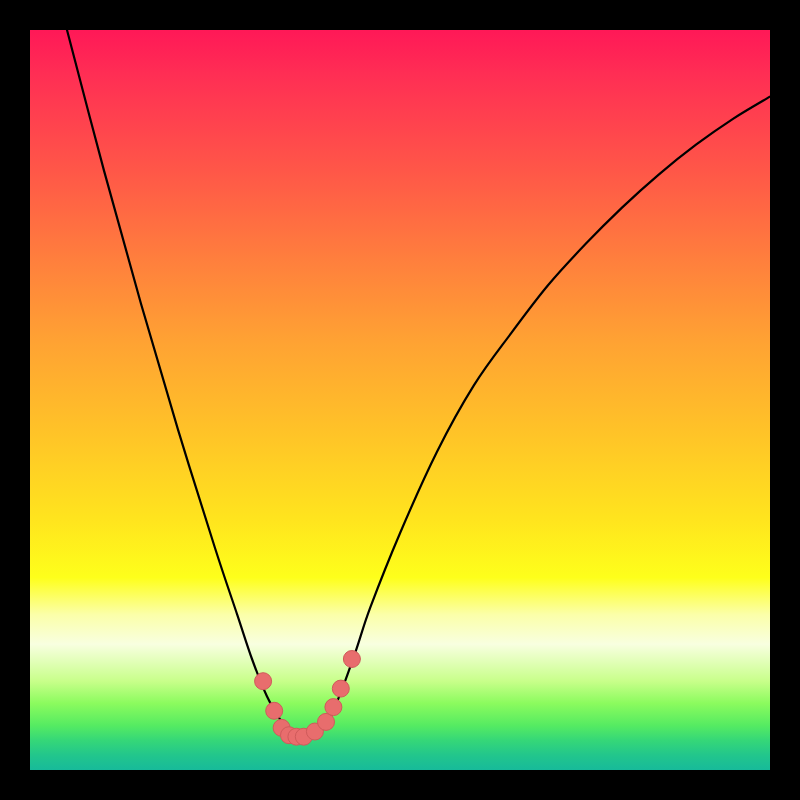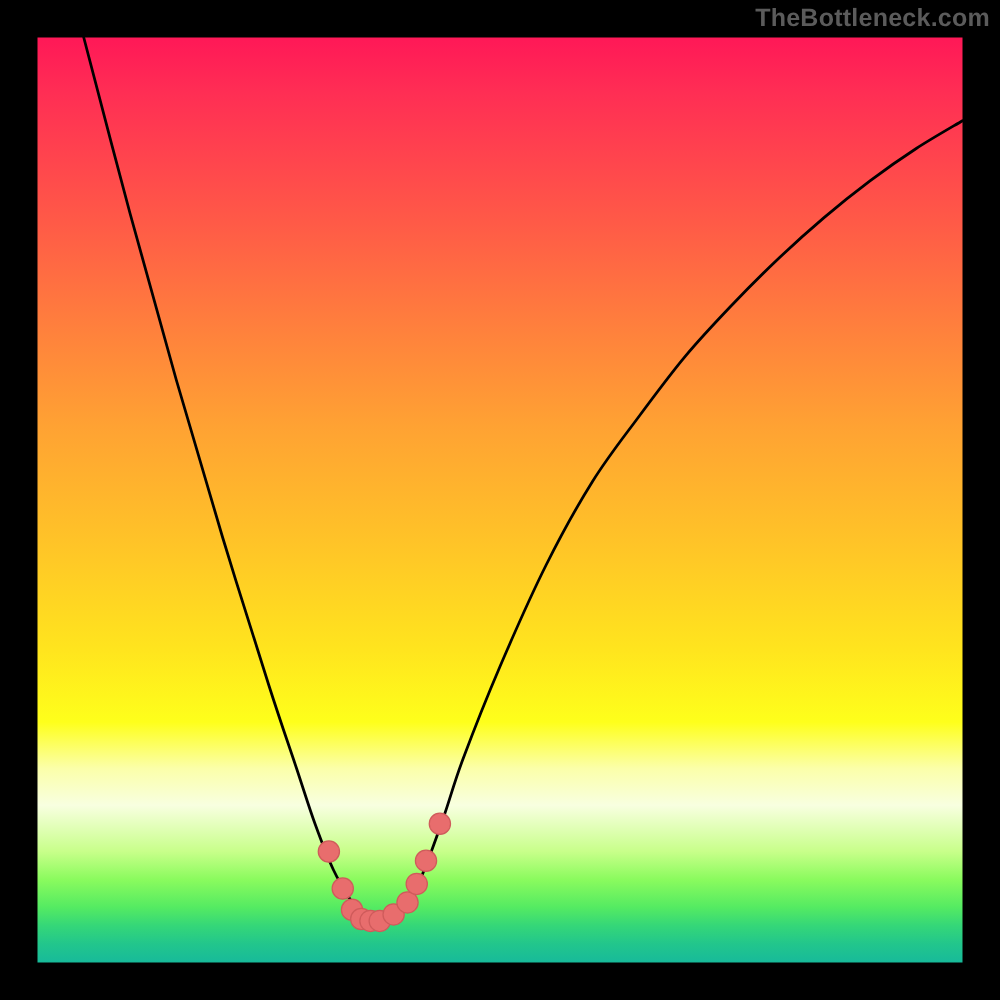--- a/index.html
+++ b/index.html
@@ -62,21 +62,20 @@
     top: 0;
     width: 740px;
     height: 740px;
     overflow: visible;
   }
 </style>
 </head>
 <body>
 
 <div class="frame">
-  <div class="watermark">TheBottleneck.com</div>
 
   <div class="plot-area">
     <svg class="curve" viewBox="0 0 740 740" preserveAspectRatio="none">
       <path id="curve-path" fill="none" stroke="#000000" stroke-width="2.2" stroke-linecap="round" stroke-linejoin="round" d="M 37.00 0.00 C 43.17 23.43, 61.67 94.97, 74.00 140.60 C 86.33 186.23, 98.67 230.63, 111.00 273.80 C 123.33 316.97, 135.67 358.90, 148.00 399.60 C 160.33 440.30, 175.13 487.17, 185.00 518.00 C 194.87 548.83, 201.03 566.10, 207.20 584.60 C 213.37 603.10, 217.07 615.43, 222.00 629.00 C 226.93 642.57, 231.87 655.52, 236.80 666.00 C 241.73 676.48, 247.90 686.10, 251.60 691.90 C 255.30 697.70, 256.53 698.56, 259.00 700.78 C 261.47 703.00, 263.93 704.23, 266.40 705.22 C 268.87 706.21, 271.33 706.70, 273.80 706.70 C 276.27 706.70, 277.50 707.07, 281.20 705.22 C 284.90 703.37, 291.07 702.75, 296.00 695.60 C 300.93 688.45, 305.87 674.63, 310.80 662.30 C 315.73 649.97, 320.67 635.78, 325.60 621.60 C 330.53 607.42, 333.00 596.93, 340.40 577.20 C 347.80 557.47, 358.90 529.10, 370.00 503.20 C 381.10 477.30, 394.67 446.47, 407.00 421.80 C 419.33 397.13, 431.67 374.93, 444.00 355.20 C 456.33 335.47, 468.67 320.05, 481.00 303.40 C 493.33 286.75, 505.67 270.10, 518.00 255.30 C 530.33 240.50, 542.67 227.55, 555.00 214.60 C 567.33 201.65, 579.67 189.32, 592.00 177.60 C 604.33 165.88, 616.67 154.78, 629.00 144.30 C 641.33 133.82, 653.67 123.95, 666.00 114.70 C 678.33 105.45, 690.67 96.82, 703.00 88.80 C 715.33 80.78, 733.83 70.30, 740.00 66.60"></path>
       <g id="markers-group">
           <circle cx="233.10" cy="651.20" r="8.5" fill="#e86d6d" stroke="#cf5b5b" stroke-width="1"></circle>
           <circle cx="244.20" cy="680.80" r="8.5" fill="#e86d6d" stroke="#cf5b5b" stroke-width="1"></circle>
           <circle cx="251.60" cy="697.82" r="8.5" fill="#e86d6d" stroke="#cf5b5b" stroke-width="1"></circle>
           <circle cx="259.00" cy="705.22" r="8.5" fill="#e86d6d" stroke="#cf5b5b" stroke-width="1"></circle>
           <circle cx="266.40" cy="706.70" r="8.5" fill="#e86d6d" stroke="#cf5b5b" stroke-width="1"></circle>

